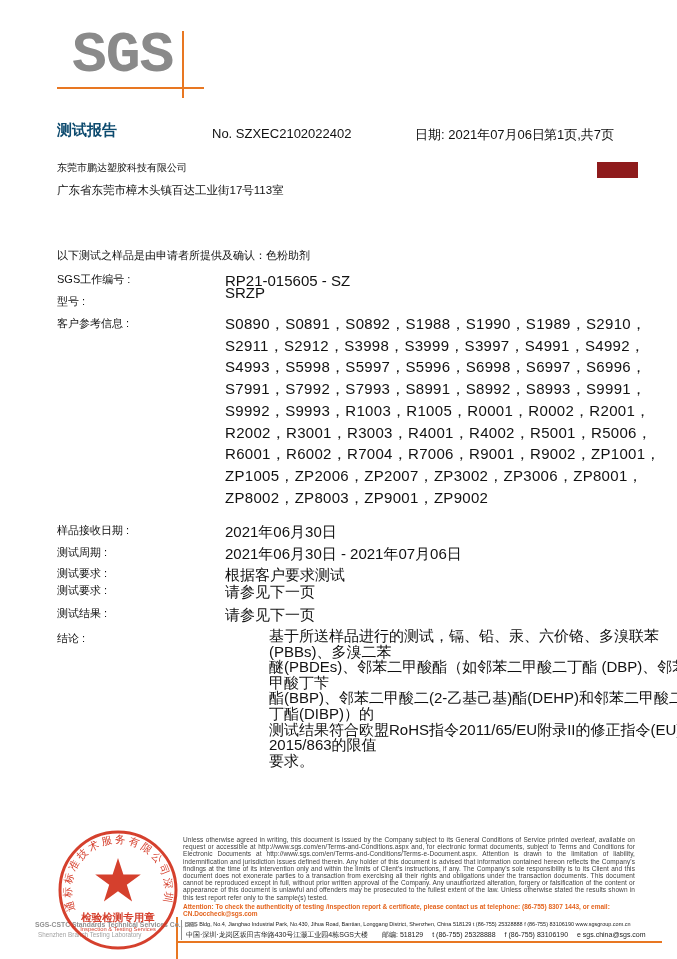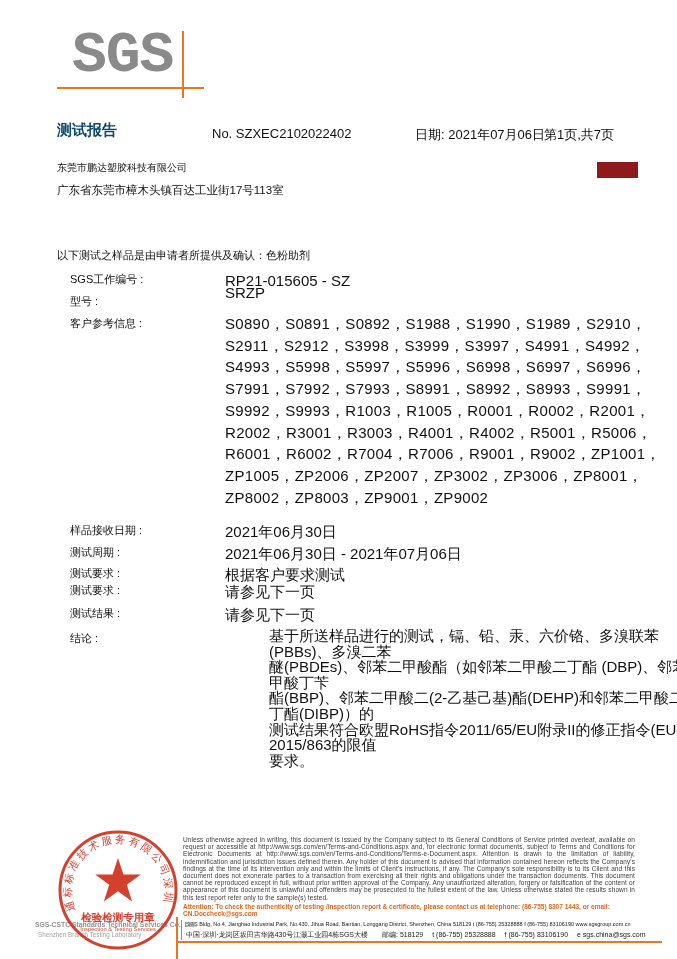--- a/index.html
+++ b/index.html
@@ -17,21 +17,21 @@
   .hdr{position:absolute;top:126px;font-size:13px;color:#111;}
   .hdr.no{left:212px;}
   .hdr.date{left:415px;}
   .hdr.pages{left:544px;}
   .red-badge{position:absolute;left:597px;top:162px;width:41px;height:16px;background:#8e1b1c;}
   
   .app-name{position:absolute;left:57px;top:161px;font-size:10px;color:#111;}
   .app-addr{position:absolute;left:57px;top:183px;font-size:11.5px;color:#111;}
   
   .intro{position:absolute;left:57px;top:248px;font-size:11px;color:#111;}
-  .lbl{position:absolute;left:70px;font-size:11px;color:#111;}
+  .lbl{position:absolute;left:57px;font-size:11px;color:#111;}
   .val{position:absolute;left:225px;font-size:15px;color:#111;}
   .codes div{line-height:21.7px;letter-spacing:.3px;}
   .concl{width:437px;margin-left:44px;}
   .concl div{line-height:15.6px;}
   
   .disclaimer{position:absolute;left:183px;top:836px;width:452px;font-size:6.5px;
               line-height:7.2px;color:#3c3c3c;text-align:justify;letter-spacing:.1px;}
   .attention{position:absolute;left:183px;top:903px;width:479px;font-size:6.5px;
              line-height:7.2px;color:#e4641e;font-weight:bold;}
   .addr-block{position:absolute;left:181px;top:920px;width:478px;border-left:1px solid #8f8f8f;

